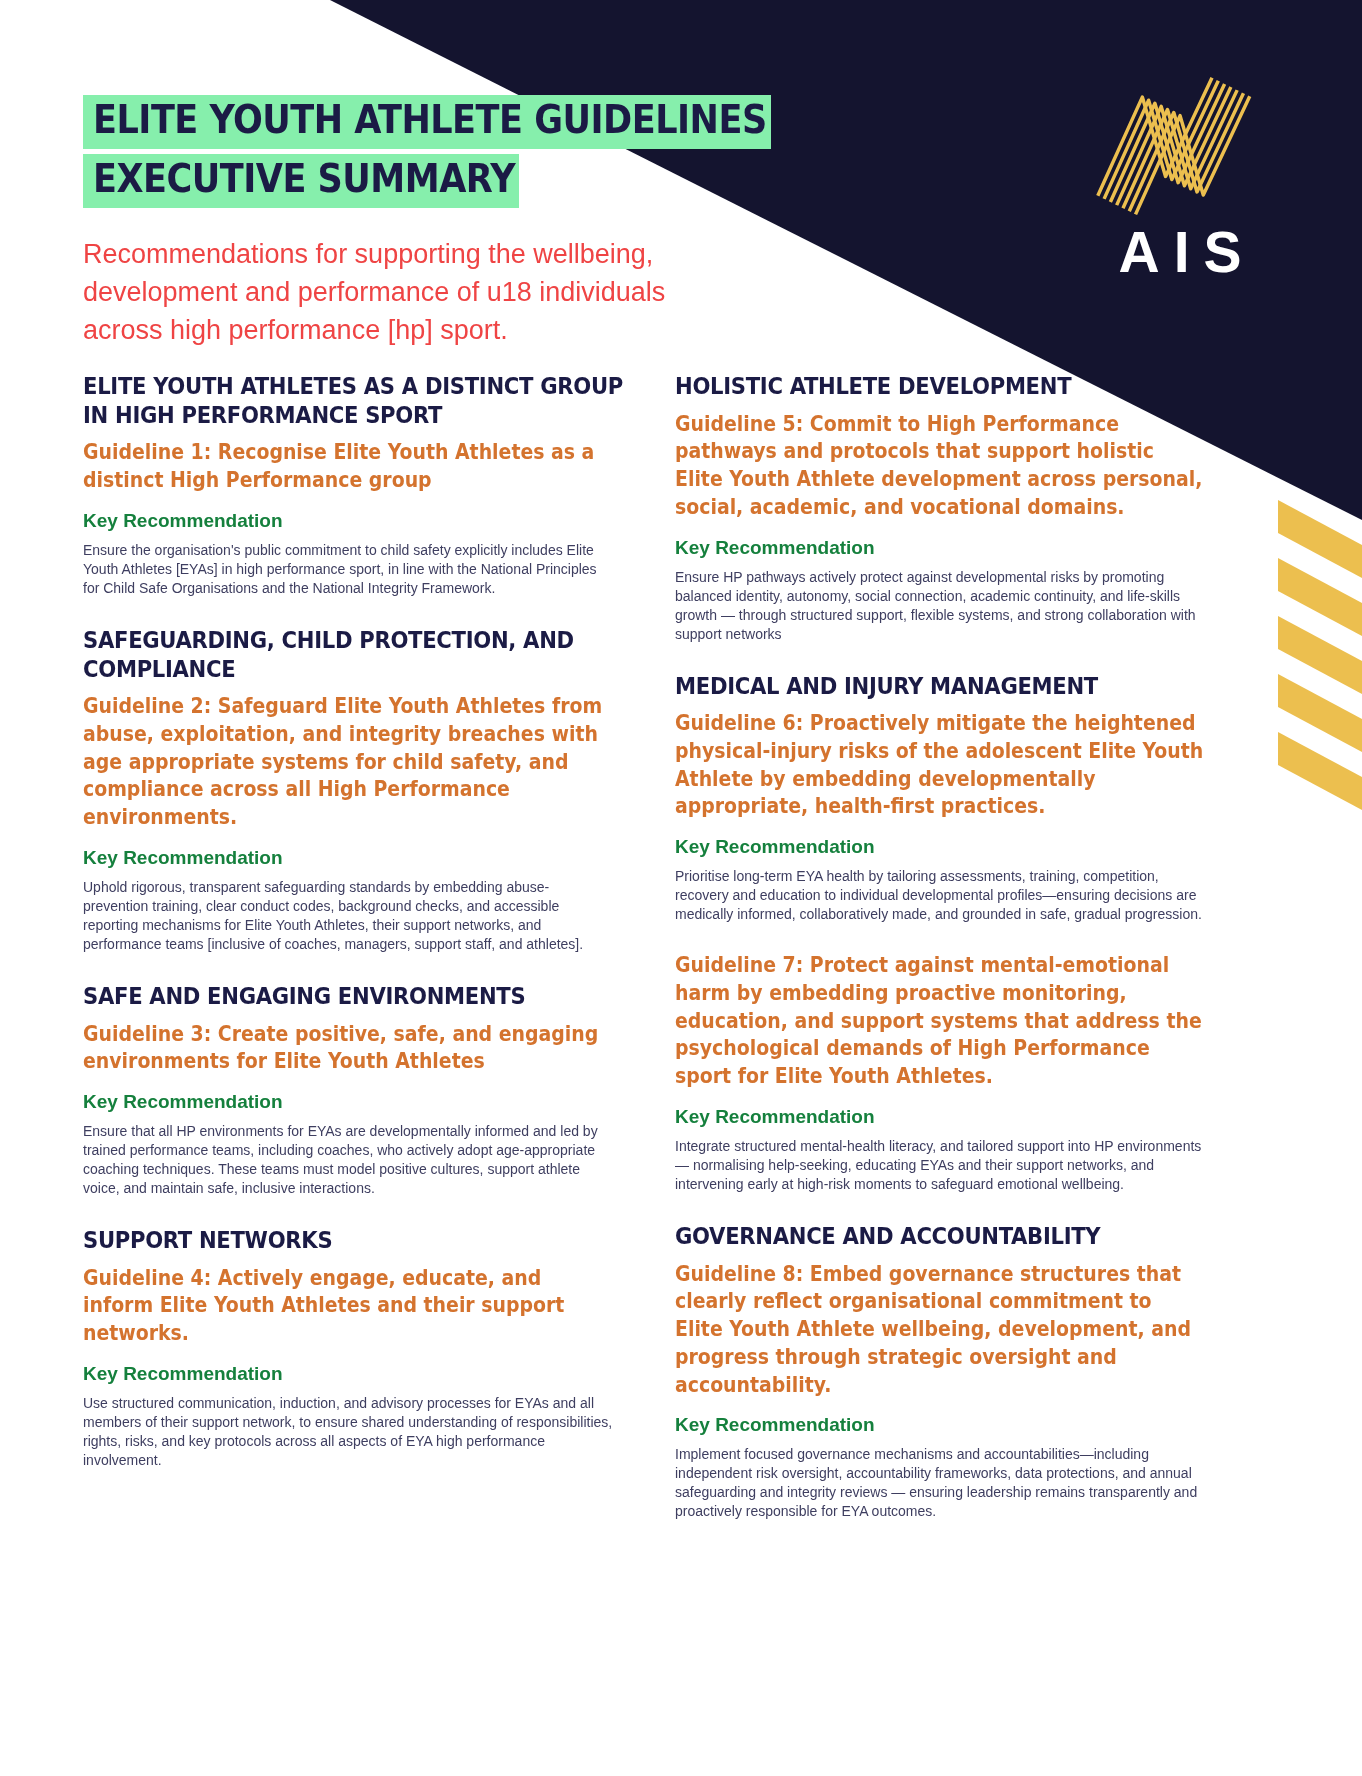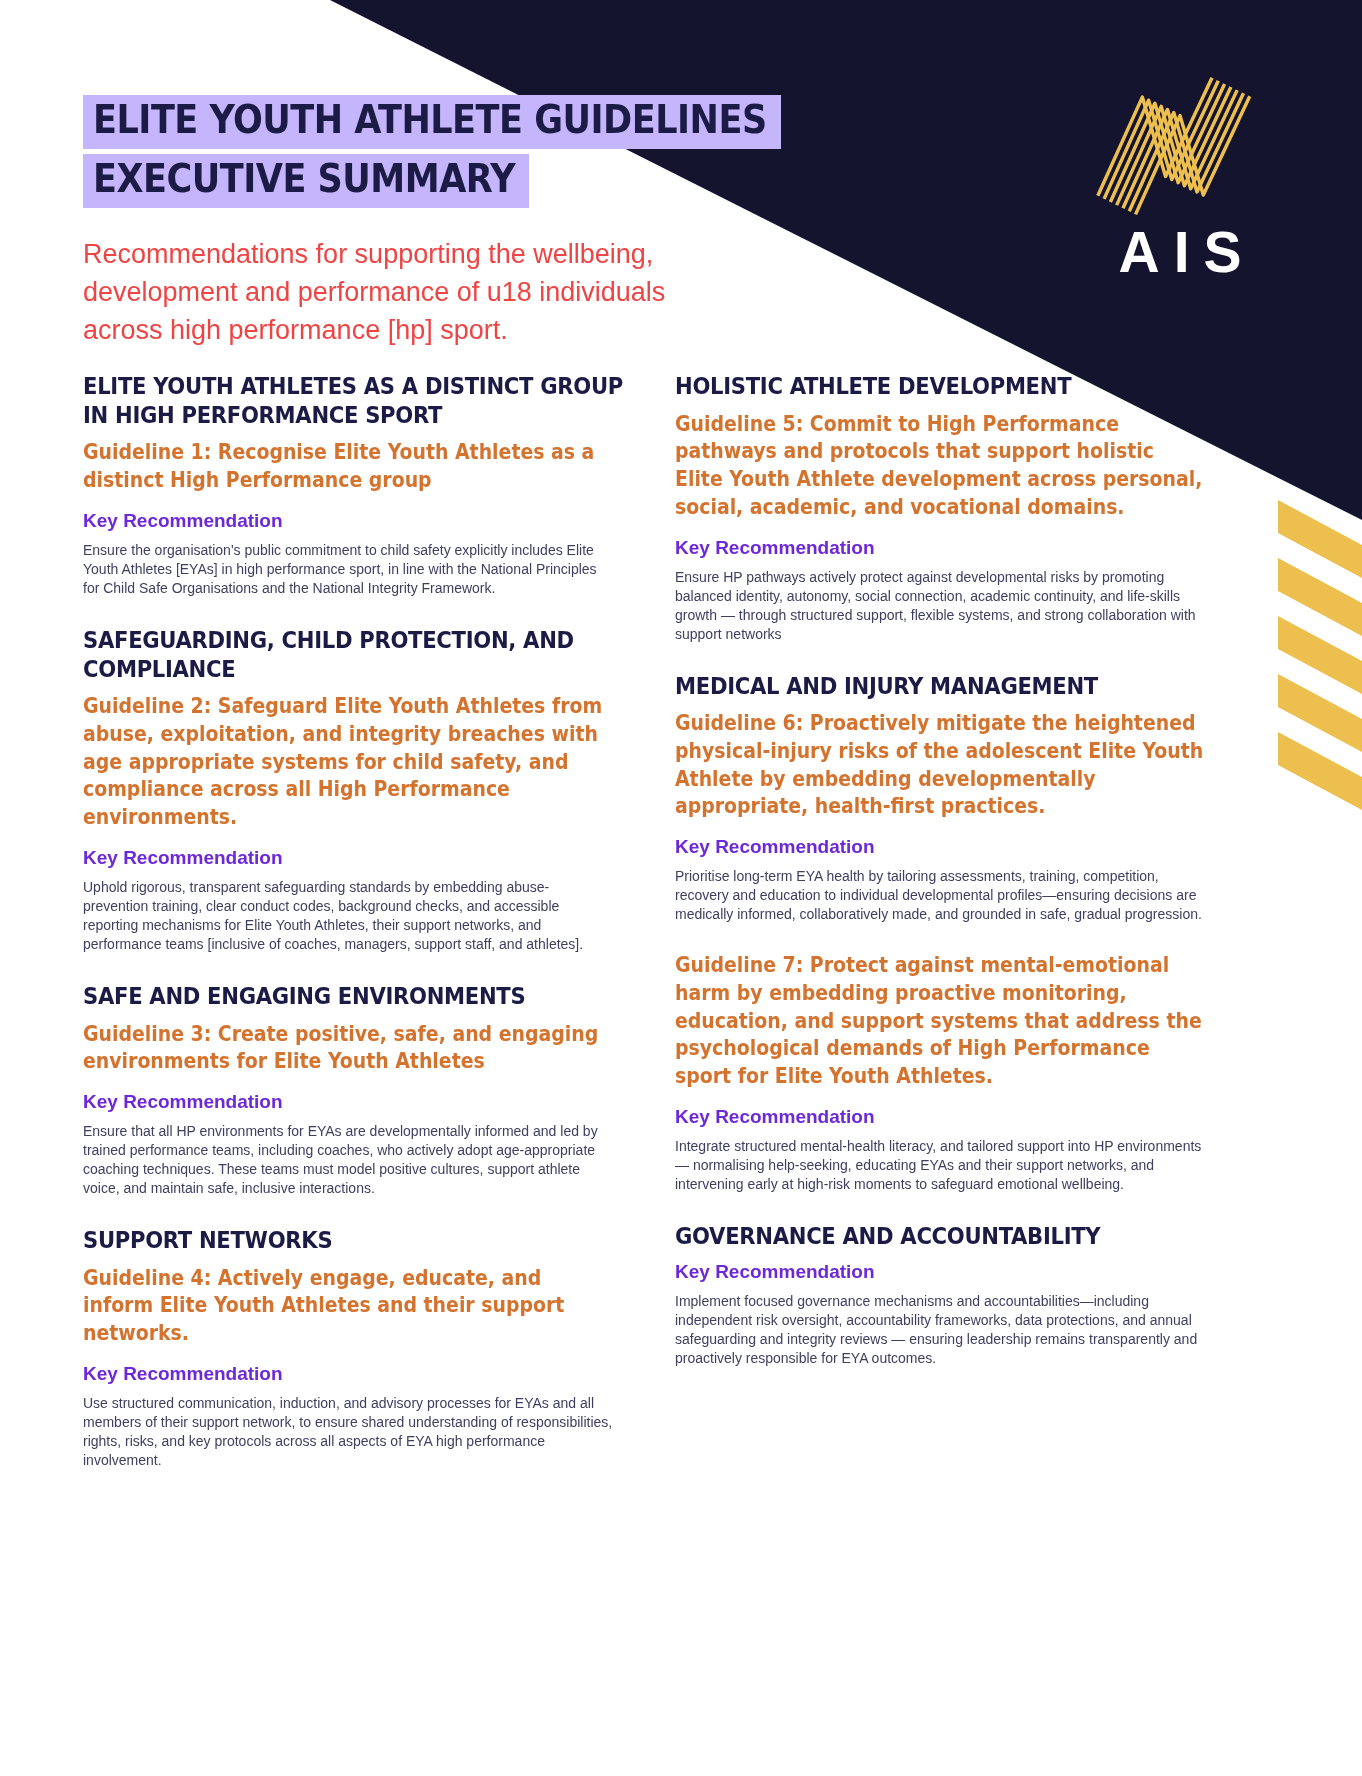--- a/index.html
+++ b/index.html
@@ -22,24 +22,24 @@
     letter-spacing:14px; margin-top:4px; padding-left:10px; font-weight:700;
   }
   
   .stripes { position:absolute; top:500px; right:0; width:84px; height:312px; }
   .stripes svg { display:block; width:84px; height:312px; }
 
   
   .header { position:absolute; left:83px; top:95px; width:720px; }
   .hl-line { display:block; }
   .hl {
-    display:inline-block; background:#c4b5fd; color:#1B1B45;
+    display:inline-block; background:#86efac; color:#1B1B45;
     font-family:"DejaVu Sans","Liberation Sans",sans-serif; font-stretch:condensed;
     font-weight:bold; font-size:39px; line-height:1.1;
-    padding:4px 14px 7px 10px; margin-bottom:5px; letter-spacing:-0.5px;
+    padding:4px 4px 7px 10px; margin-bottom:5px; letter-spacing:-0.5px;
   }
   .subtitle {
     margin-top:22px; font-size:27px; line-height:1.42; color:#ef4444;
     max-width:625px;
   }
 
   
   .col { position:absolute; top:372px; width:530px; }
   .col-left  { left:83px; }
   .col-right { left:632px;margin-left:43px; }
@@ -49,21 +49,21 @@
     font-family:"DejaVu Sans","Liberation Sans",sans-serif; font-stretch:condensed;
     font-size:23.5px; font-weight:bold; color:#1B1B45; line-height:1.22;
     letter-spacing:-0.3px;
   }
   .guideline {
     margin:0 0 15px;
     font-family:"DejaVu Sans","Liberation Sans",sans-serif; font-stretch:condensed;
     font-size:21px; font-weight:bold; color:#D4732E; line-height:1.32;
   }
   .kr-label {
-    margin:0 0 9px; font-size:19px; font-weight:bold; color:#6d28d9;
+    margin:0 0 9px; font-size:19px; font-weight:bold; color:#15803d;
   }
   .kr-body {
     margin:0; font-size:14px; color:#3E3E60; line-height:1.36;
   }
 </style>
 </head>
 <body>
 
 <div class="page">
 
@@ -149,19 +149,20 @@
     </div>
 
     <div class="section">
       <p class="guideline">Guideline 7: Protect against mental-emotional harm by embedding proactive monitoring, education, and support systems that address the psychological demands of High Performance sport for Elite Youth Athletes.</p>
       <p class="kr-label">Key Recommendation</p>
       <p class="kr-body">Integrate structured mental-health literacy, and tailored support into HP environments — normalising help-seeking, educating EYAs and their support networks, and intervening early at high-risk moments to safeguard emotional wellbeing.</p>
     </div>
 
     <div class="section">
       <h2 class="sec-h">GOVERNANCE AND ACCOUNTABILITY</h2>
+      <p class="guideline">Guideline 8: Embed governance structures that clearly reflect organisational commitment to Elite Youth Athlete wellbeing, development, and progress through strategic oversight and accountability.</p>
       <p class="kr-label">Key Recommendation</p>
       <p class="kr-body">Implement focused governance mechanisms and accountabilities—including independent risk oversight, accountability frameworks, data protections, and annual safeguarding and integrity reviews — ensuring leadership remains transparently and proactively responsible for EYA outcomes.</p>
     </div>
 
   </div>
 
 </div>
 
 </body></html>

